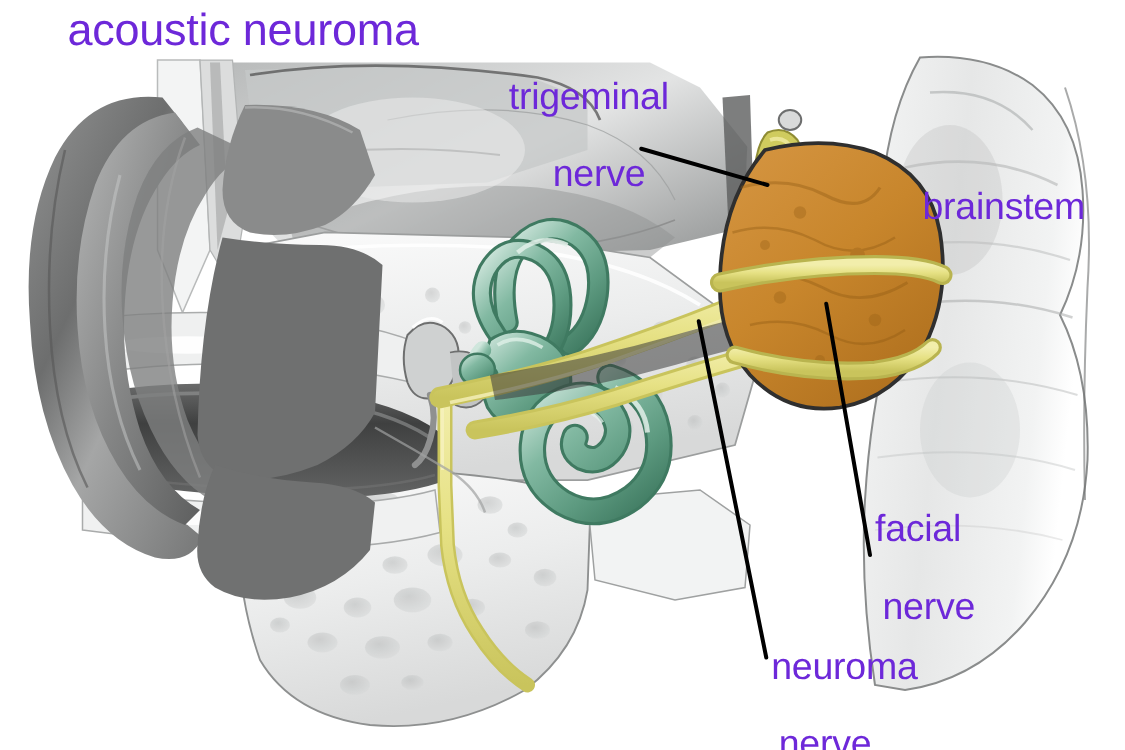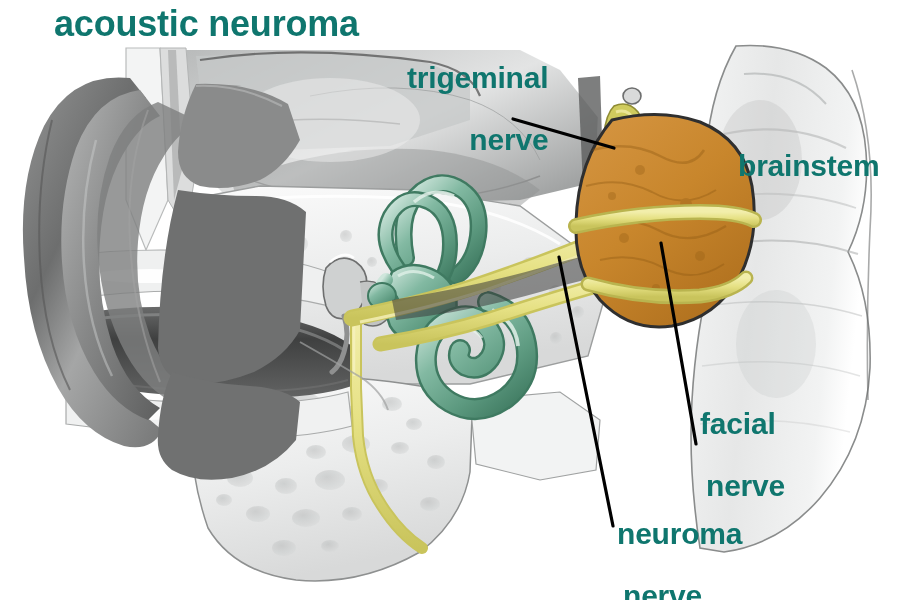--- a/index.html
+++ b/index.html
@@ -1,24 +1,24 @@
 <!DOCTYPE html>
 <html><head>
 <meta charset="utf-8">
 <title>acoustic neuroma</title>
 <style>
   html,body{margin:0;padding:0;background:#fff;}
   body{width:900px;height:600px;overflow:hidden;
        font-family:"Liberation Sans","DejaVu Sans",sans-serif;}
   #stage{position:relative;width:900px;height:600px;background:#ffffff;}
   #art{position:absolute;inset:0;}
-  .lbl{position:absolute;color:#0f766e;font-weight:bold;line-height:1.04;
+  .lbl{position:absolute;color:#6d28d9;font-weight:normal;line-height:1.04;
        letter-spacing:-0.2px;white-space:pre;}
   #title{left:54px;top:5px;font-size:36px;}
-  #lbl-trigeminal{left:407px;top:62px;font-size:30px;text-align:right;}
+  #lbl-trigeminal{left:407px;top:62px;font-size:30px;text-align:center;}
   #lbl-brainstem{left:738px;top:150px;font-size:30px;}
   #lbl-tumor{left:588px;top:190px;font-size:32px;}
   #lbl-facial{left:700px;top:408px;font-size:30px;text-align:left;}
   #lbl-facial .l2{display:block;margin-left:6px;}
   #lbl-cochlear{left:617px;top:518px;font-size:30px;text-align:left;}
   #lbl-cochlear .l2{display:block;margin-left:6px;}
 </style>
 </head>
 <body>
 

